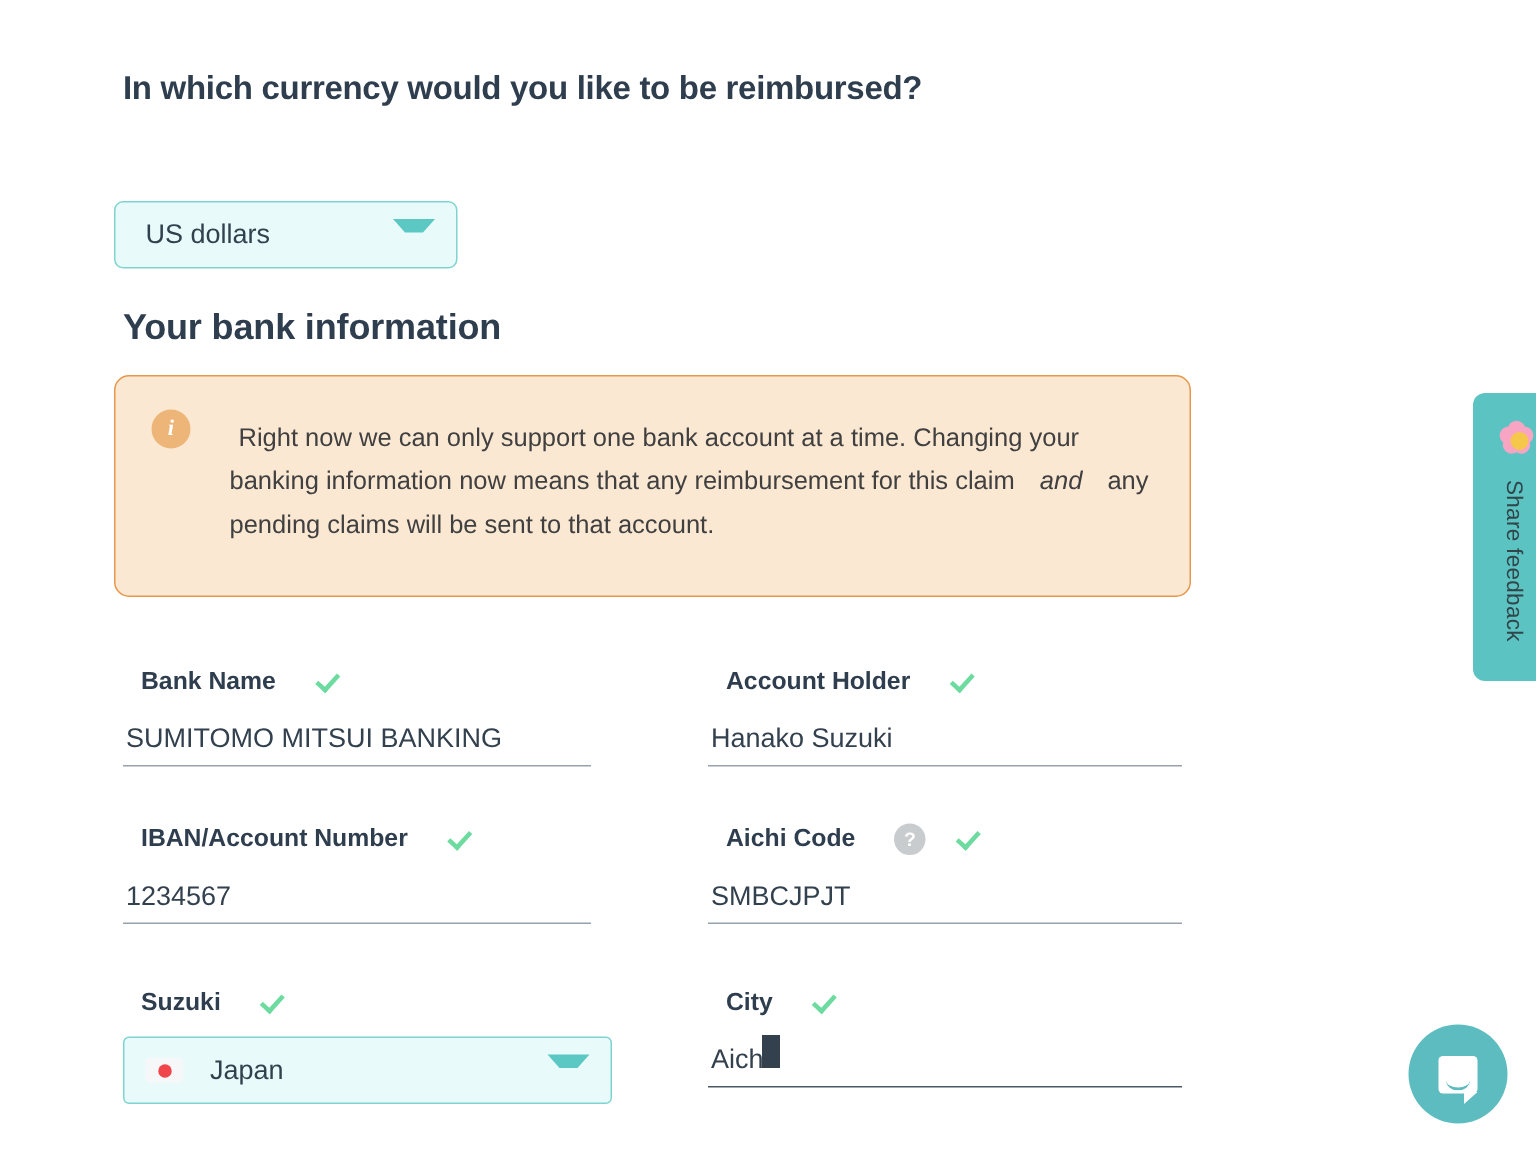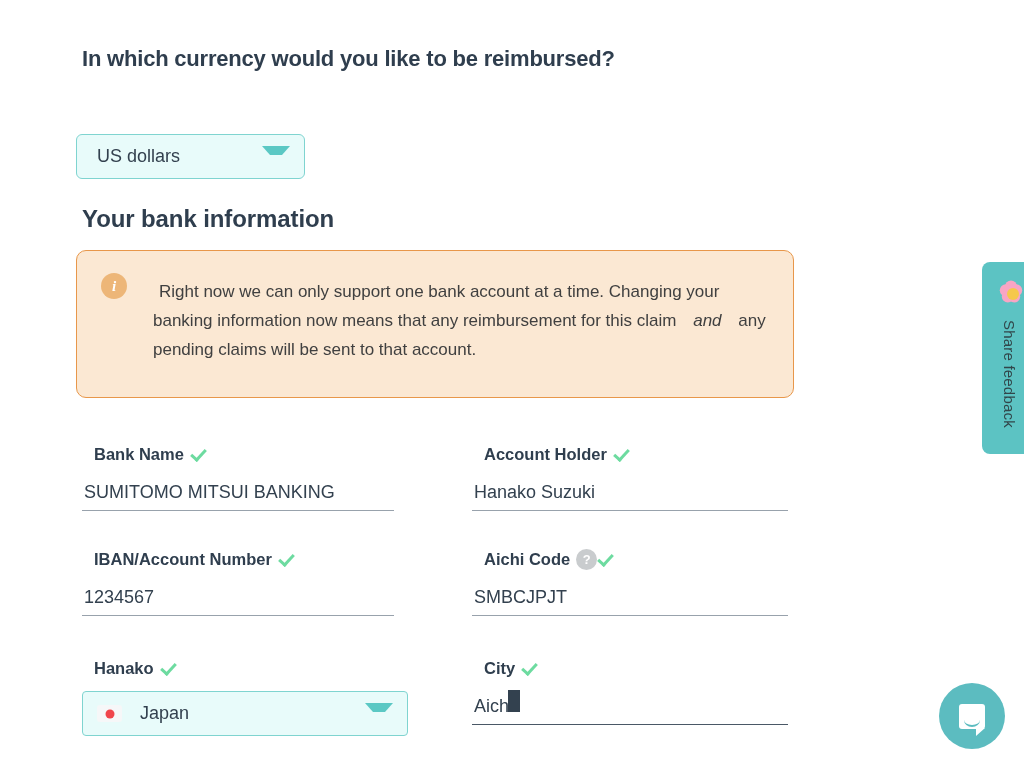--- a/index.html
+++ b/index.html
@@ -109,21 +109,21 @@
   
   .field {
     position: absolute;
   }
   .field-label {
     font-size: 16.5px;
     font-weight: bold;
     color: #2f3e4e;
     display: flex;
     align-items: center;
-    gap: 0;
+    gap: 20px;
     height: 22px;
     white-space: nowrap;
   }
 
   .check {
     display: inline-block;
     width: 17px;
     height: 17px;
     position: relative;
   }
@@ -346,21 +346,21 @@
     <div class="field-label">
       <span>Aichi Code</span>
       <span class="help-badge">?</span>
       <span class="check"></span>
     </div>
     <input class="text-input" value="SMBCJPJT" style="">
   </div>
 
   <div class="field" style="left:64px; top:639px; width:326px;">
     <div class="field-label">
-      <span>Hanako</span>
+      <span>Suzuki</span>
       <span class="check"></span>
     </div>
     <div class="country-select">
       <span class="flag"></span>
       <span class="sel-value">Japan</span>
       <span class="caret"></span>
     </div>
   </div>
 
   <div class="field" style="left:454px; top:639px; width:328px;">

